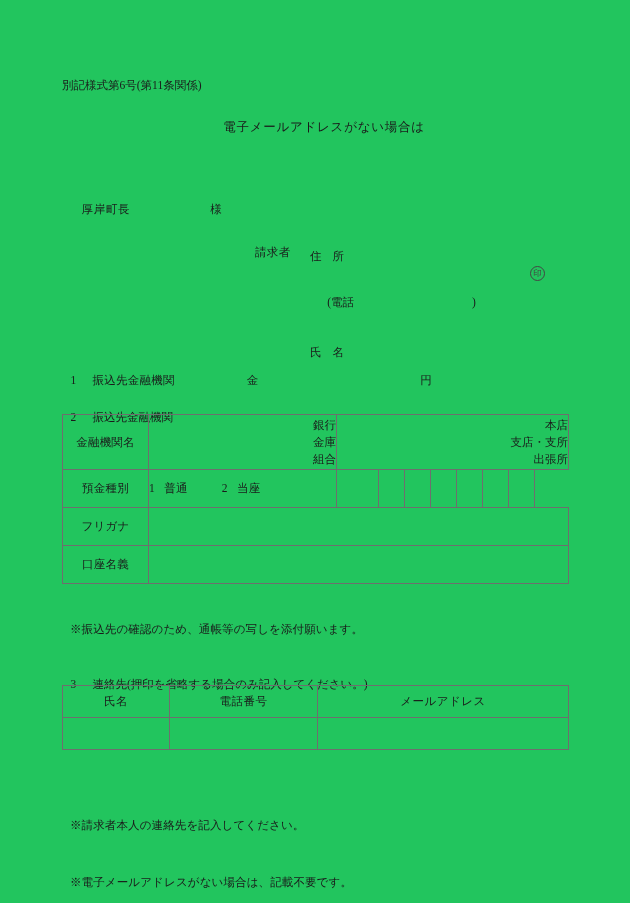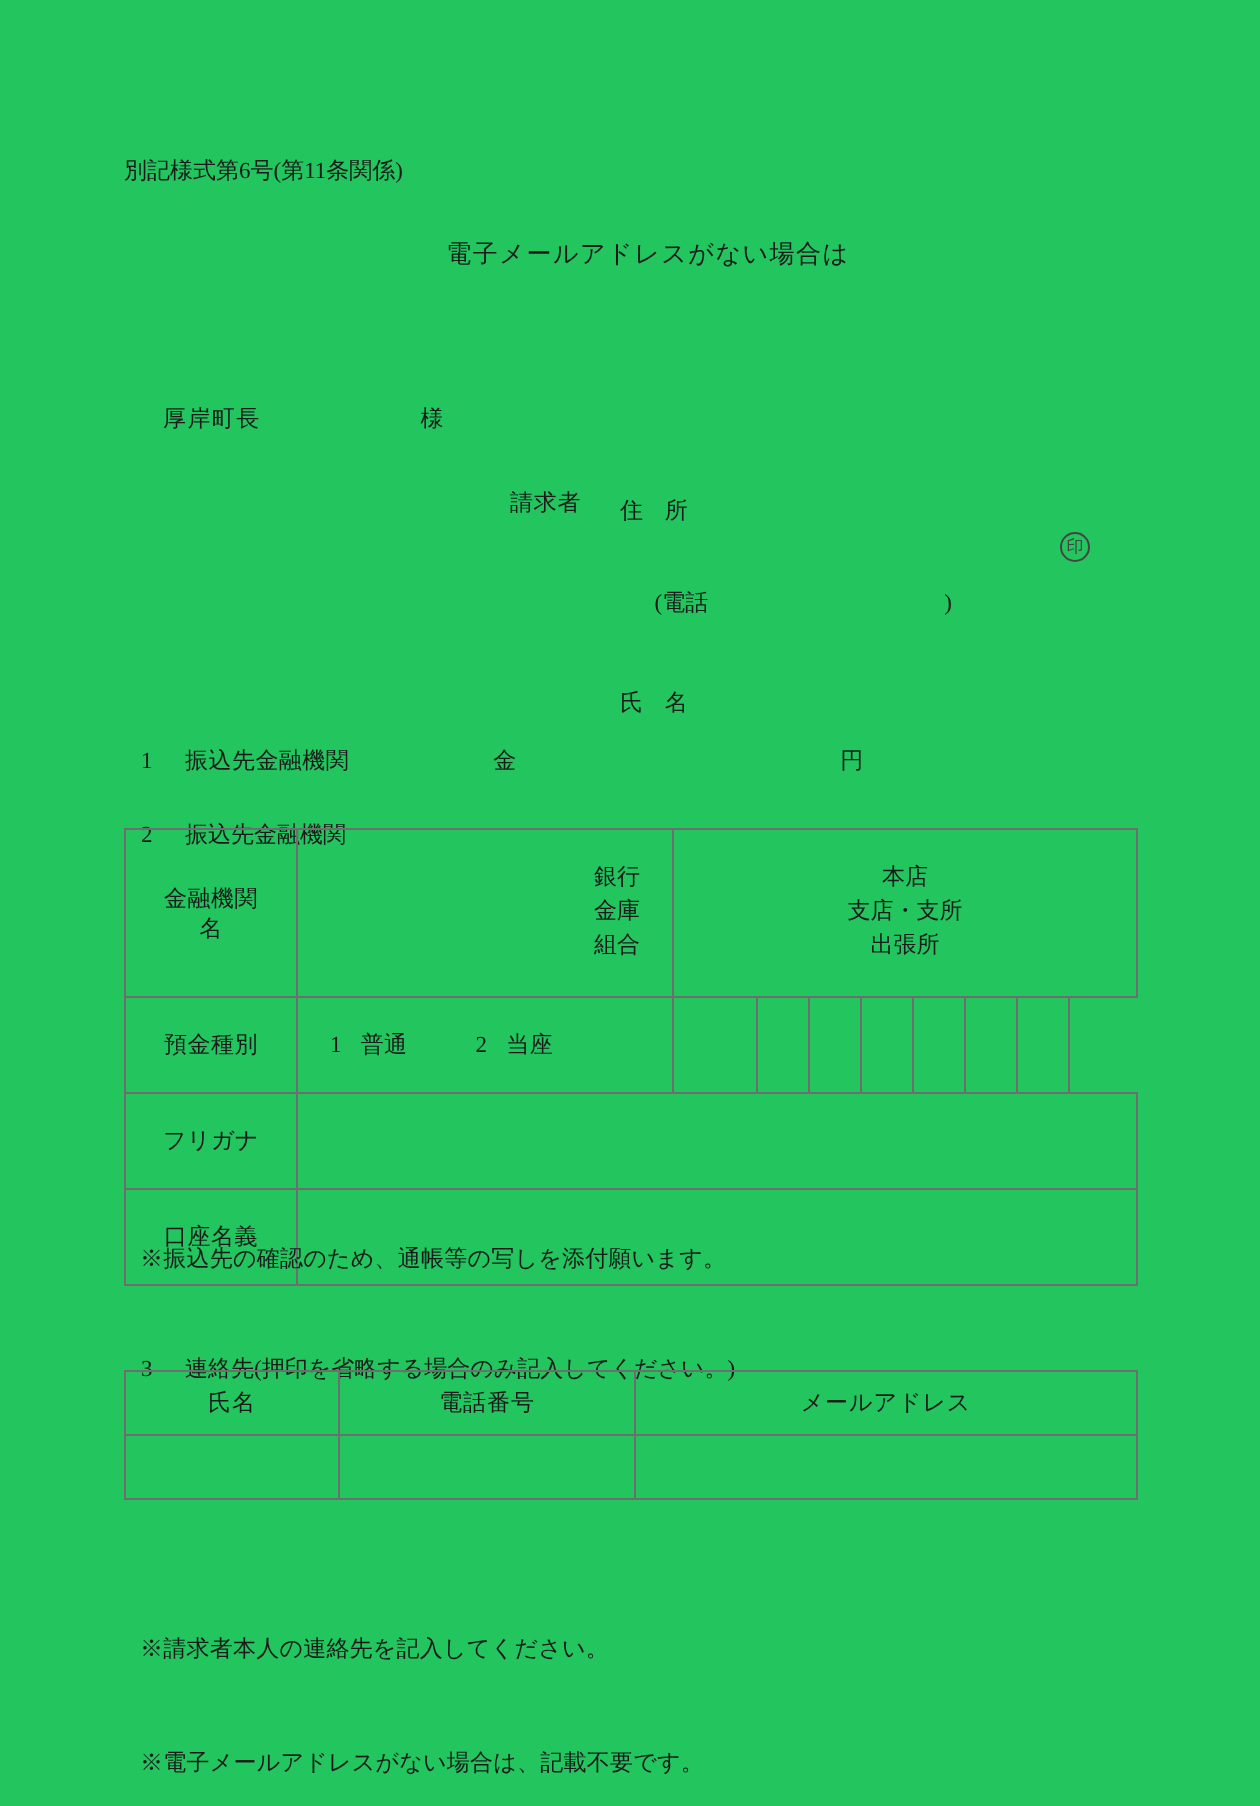--- a/index.html
+++ b/index.html
@@ -126,40 +126,40 @@
   #bank-table {
     position: absolute;
     left: 62px; top: 414px;
     width: 506px;
     border-collapse: collapse;
     table-layout: fixed;
     font-size: 11.5px;
   }
   #bank-table td {
     border: 1px solid #6e6e6e;
-    padding: 16px;
+    padding: 0;
     vertical-align: middle;
     font-family: Liberation Serif, serif;
   }
   .bk-label {
     text-align: center;
     letter-spacing: 0.02em;
   }
   .row-inst { height: 55px; }
   .row-type { height: 38px; }
   .row-furi { height: 38px; }
   .row-name { height: 38px; }
 
   .inst-kind {
     text-align: right;
     padding-right: 12px;
     line-height: 17px;
   }
   .branch-kind {
-    text-align: center;
+    text-align: right;
     padding-right: 12px;
     line-height: 17px;
   }
   .deposit-choice {
     padding-left: 16px;
     letter-spacing: 0.02em;
   }
   .deposit-choice .opt2 { margin-left: 34px; }
   .acct-cell { }
 

